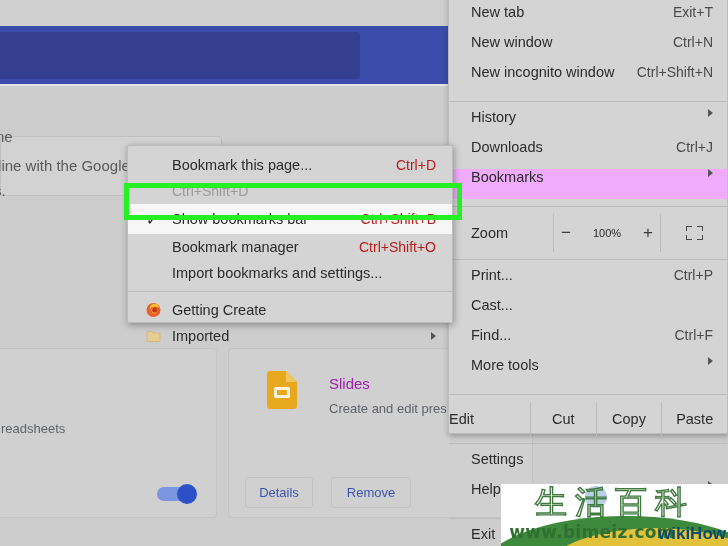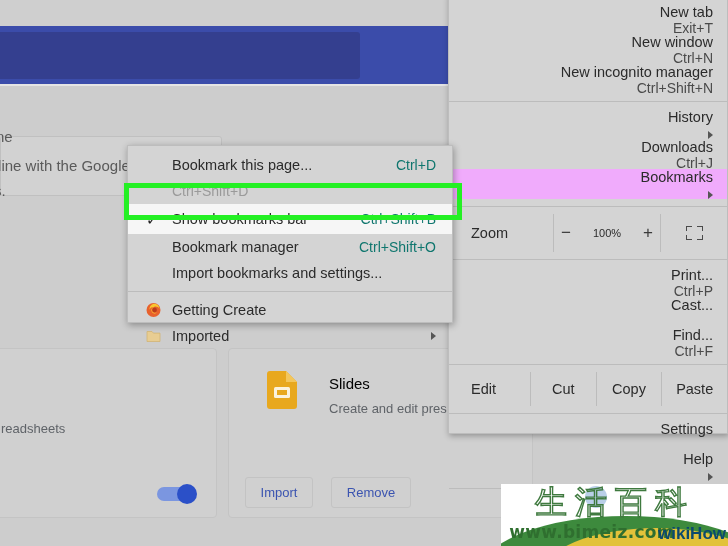--- a/index.html
+++ b/index.html
@@ -61,21 +61,21 @@
   .card {
     position: absolute;
     background: #d0d0d0;
     border: 1px solid #c4c4c4;
     border-radius: 4px;
   }
   .card-sheets { left: -88px; top: 348px; width: 305px; height: 170px; }
   .card-slides { left: 228px; top: 348px; width: 305px; height: 170px; }
 
   .card-title {
-    position: absolute; font-size: 15px; color: #000000;
+    position: absolute; font-size: 15px; color: #a21caf;
   }
   .card-desc {
     position: absolute; font-size: 13px; color: #5f6368; white-space: nowrap;
   }
   .card-icon {
     position: absolute; width: 30px; height: 36px;
   }
   .toggle {
     position: absolute; width: 36px; height: 14px;
     background: #7b96e0; border-radius: 7px;
@@ -103,26 +103,25 @@
     position: absolute; left: 448px; top: -6px;
     width: 280px; height: 440px;
     background: #d4d4d4;
     border: 1px solid #bdbdbd;
     border-top: none;
     box-shadow: 1px 2px 6px rgba(0,0,0,0.30);
   }
   .mi {
     position: relative;
     height: 30px;
-    display: flex; align-items: flex-end;
+    display: flex; align-items: flex-start;
     padding: 0 14px 0 22px;
     font-size: 14.5px;
     color: #2b2b2b;
     white-space: nowrap;
-    flex-direction: column;
   }
   .mi .label { flex: 1 1 auto; }
   .mi .accel { color: #4a4a4a; font-size: 14px; }
   .mi.hl { background: #f0abfc; }
   .sep {
     height: 1px; background: #bcbcbc; margin: 7px 0;
   }
   .caret {
     width: 0; height: 0;
     border-left: 5px solid #555;
@@ -157,38 +156,38 @@
   
   .edit-row {
     display: flex; align-items: stretch; height: 34px;
     font-size: 14.5px; color: #2b2b2b;
   }
   .edit-row .cell {
     flex: 1 1 0; display: flex; align-items: center; justify-content: center;
     border-right: 1px solid #bcbcbc;
   }
   .edit-row .cell:last-child { border-right: none; }
-  .edit-row .cell.first { justify-content: flex-start; padding-left: 22px; flex: 0 0 82px; }
+  .edit-row .cell.first { justify-content: flex-start; flex: 0 0 82px; }
 
   
   .menu-sub {
     position: absolute; left: 127px; top: 145px;
     width: 326px; height: 178px;
     background: #d4d4d4;
     border: 1px solid #bdbdbd;
     box-shadow: 1px 2px 7px rgba(0,0,0,0.33);
   }
   .smi {
     position: relative; height: 26px;
     display: flex; align-items: center;
     padding: 0 16px 0 44px;
     font-size: 14.5px; color: #2b2b2b; white-space: nowrap;
   }
   .smi .label { flex: 1 1 auto; }
-  .smi .accel { color: #0f766e; font-size: 14px; }
+  .smi .accel { color: #b91c1c; font-size: 14px; }
   .smi.disabled, .smi.disabled .accel { color: #9a9a9a; }
   .smi.active { background: #f6f6f6; }
   .smi .check {
     position: absolute; left: 18px; top: 50%; transform: translateY(-50%);
     font-size: 15px; color: #1f1f1f; line-height: 1;
   }
   .smi .bm-icon {
     position: absolute; left: 18px; top: 50%; transform: translateY(-50%);
     width: 15px; height: 15px;
   }
@@ -278,39 +277,39 @@
       <div class="card-icon" style="left:38px; top:22px;">
         <svg viewBox="0 0 30 38" width="30" height="38" aria-hidden="true">
           <path d="M3 0 h16 l11 11 v24 a3 3 0 0 1 -3 3 H3 a3 3 0 0 1 -3 -3 V3 a3 3 0 0 1 3 -3 z" fill="#e8a81e"></path>
           <path d="M19 0 l11 11 h-11 z" fill="#f3c65b"></path>
           <rect x="7" y="16" width="16" height="11" rx="1.5" fill="#fbf2dc"></rect>
           <rect x="10" y="19" width="10" height="5" fill="#e8a81e"></rect>
         </svg>
       </div>
       <div class="card-title" style="left:100px; top:26px;">Slides</div>
       <div class="card-desc" style="left:100px; top:52px;">Create and edit pres</div>
-      <div class="card-btn" style="left:16px; top:128px; width:68px;">Import</div>
+      <div class="card-btn" style="left:16px; top:128px; width:68px;">Details</div>
       <div class="card-btn" style="left:102px; top:128px; width:80px;">Remove</div>
     </div>
   </div>
 
   <div class="menu-main">
 
     <div style="height:10px"></div>
 
     <div class="mi">
       <span class="label">New tab</span>
       <span class="accel">Exit+T</span>
     </div>
     <div class="mi">
       <span class="label">New window</span>
       <span class="accel">Ctrl+N</span>
     </div>
     <div class="mi">
-      <span class="label">New incognito manager</span>
+      <span class="label">New incognito window</span>
       <span class="accel">Ctrl+Shift+N</span>
     </div>
 
     <div class="sep"></div>
 
     <div class="mi">
       <span class="label">History</span>
       <span class="caret"></span>
     </div>
     <div class="mi">
@@ -347,20 +346,24 @@
       <span class="label">Print...</span>
       <span class="accel">Ctrl+P</span>
     </div>
     <div class="mi">
       <span class="label">Cast...</span>
     </div>
     <div class="mi">
       <span class="label">Find...</span>
       <span class="accel">Ctrl+F</span>
     </div>
+    <div class="mi">
+      <span class="label">More tools</span>
+      <span class="caret"></span>
+    </div>
 
     <div class="sep"></div>
 
     <div class="edit-row">
       <div class="cell first">Edit</div>
       <div class="cell">Cut</div>
       <div class="cell">Copy</div>
       <div class="cell">Paste</div>
     </div>
 

